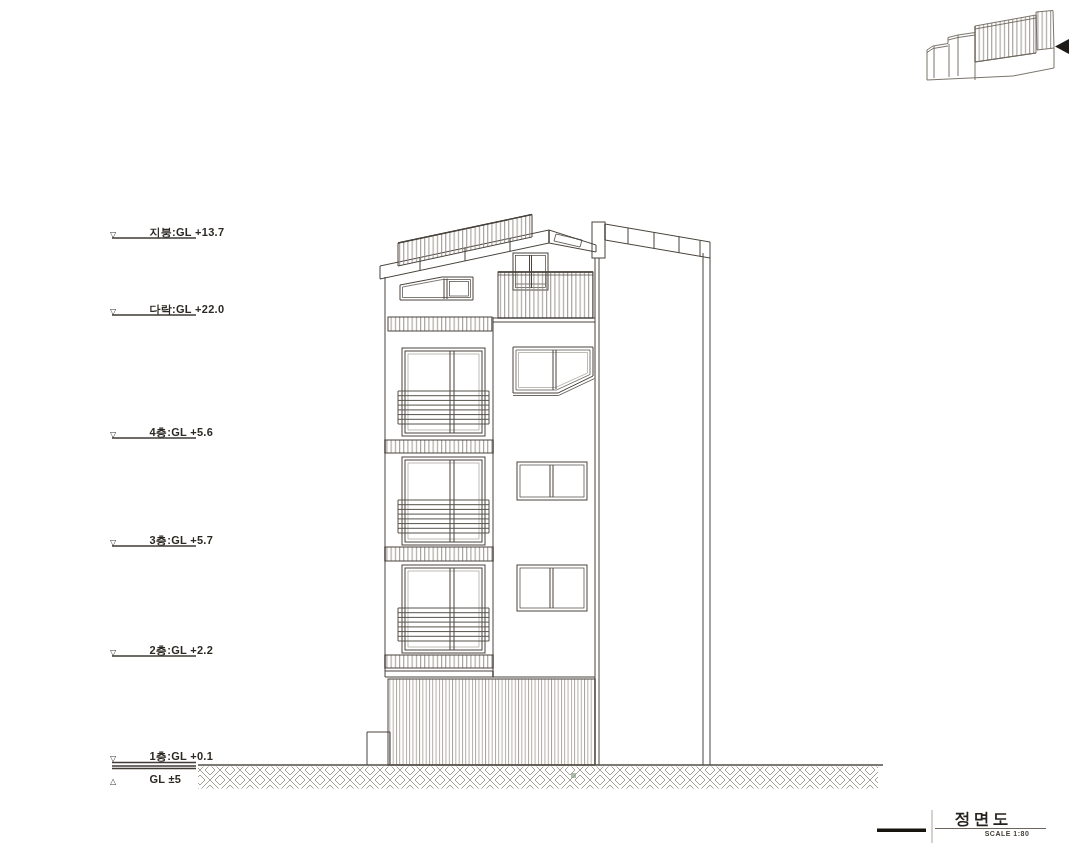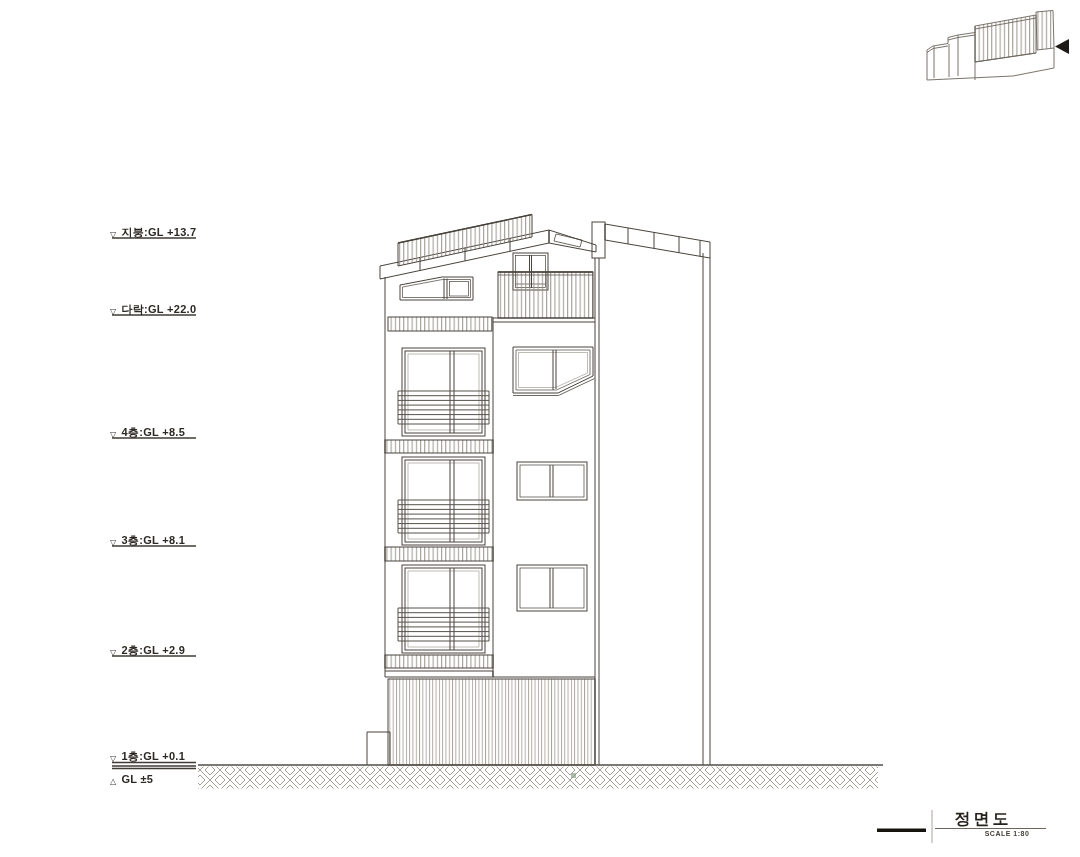--- a/index.html
+++ b/index.html
@@ -7,21 +7,21 @@
     position:relative;width:1080px;height:857px;background:#ffffff;
     font-family:"Liberation Sans","DejaVu Sans",sans-serif;overflow:hidden;
   }
   .sheet svg{position:absolute;left:0;top:0;}
   .lvl{
     position:absolute;left:110px;width:150px;height:15px;
     font-size:11px;font-weight:700;color:#2c2823;letter-spacing:.3px;
     white-space:nowrap;display:flex;align-items:flex-end;
   }
   .lvl .tri{font-size:8px;margin-right:5px;position:relative;top:1px;color:#3a362f;}
-  .lvl .lbl{line-height:11px;}
+  .lvl .lbl{line-height:11px;margin-left:28px;}
   .lv0{top:223px;} .lv1{top:300px;} .lv2{top:423px;}
   .lv3{top:531px;} .lv4{top:641px;} .lv5{top:747px;}
   .lv6{top:770px;}
   .title-text{
     position:absolute;left:928px;top:809px;width:110px;text-align:center;
     font-size:16px;font-weight:700;color:#26221d;letter-spacing:3px;
   }
   .scale-text{
     position:absolute;left:952px;top:830px;width:110px;text-align:center;
     font-size:7px;font-weight:700;color:#45403a;letter-spacing:.5px;
@@ -212,29 +212,29 @@
 <div class="lvl lv0">
   <span class="tri">▽</span>
   <span class="lbl">지붕:GL +13.7</span>
 </div>
 <div class="lvl lv1">
   <span class="tri">▽</span>
   <span class="lbl">다락:GL +22.0</span>
 </div>
 <div class="lvl lv2">
   <span class="tri">▽</span>
-  <span class="lbl">4층:GL +8.5</span>
+  <span class="lbl">4층:GL +5.6</span>
 </div>
 <div class="lvl lv3">
   <span class="tri">▽</span>
-  <span class="lbl">3층:GL +8.1</span>
+  <span class="lbl">3층:GL +5.7</span>
 </div>
 <div class="lvl lv4">
   <span class="tri">▽</span>
-  <span class="lbl">2층:GL +2.9</span>
+  <span class="lbl">2층:GL +2.2</span>
 </div>
 <div class="lvl lv5">
   <span class="tri">▽</span>
   <span class="lbl">1층:GL +0.1</span>
 </div>
 <div class="lvl lv6">
   <span class="tri">△</span>
   <span class="lbl">GL ±5</span>
 </div>
 

